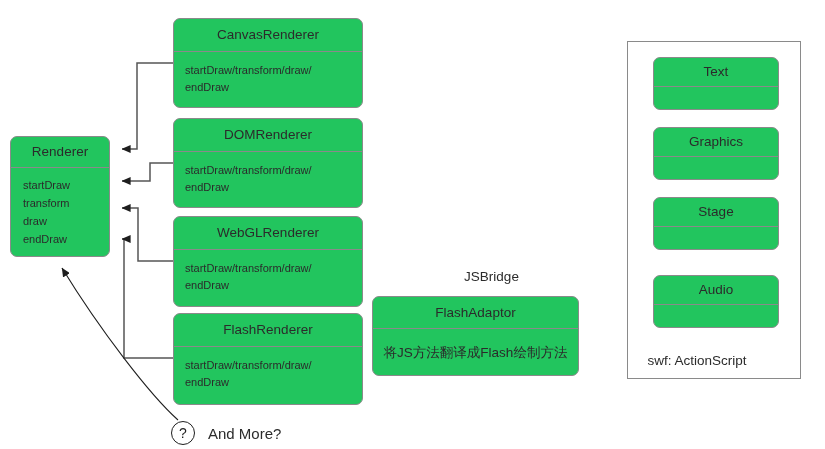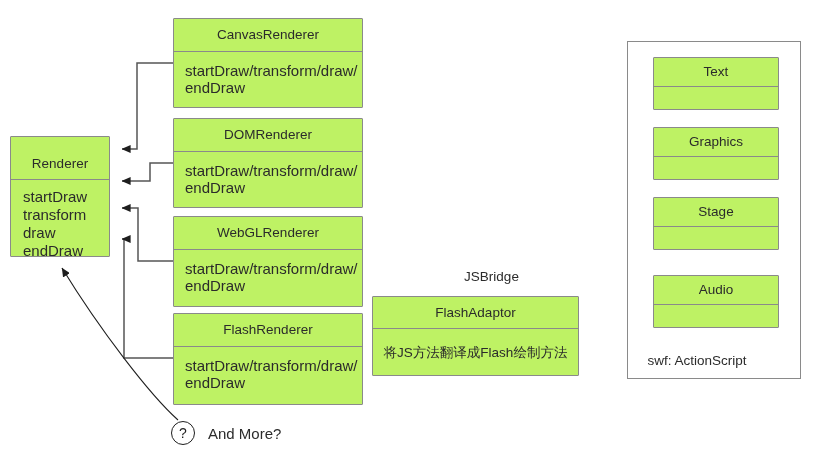--- a/index.html
+++ b/index.html
@@ -21,56 +21,56 @@
     top: 0;
     width: 825px;
     height: 449px;
     pointer-events: none;
   }
   
   .box {
     position: absolute;
     box-sizing: border-box;
     border: 1.4px solid #8a8a8a;
-    border-radius: 1px;
-    background: #bef264;
+    border-radius: 7px;
+    background: #22c55e;
     overflow: hidden;
   }
   .box .title {
     box-sizing: border-box;
     width: 100%;
     text-align: center;
     color: #2b2b2b;
     font-size: 13.5px;
     line-height: 1;
     display: flex;
     align-items: center;
     justify-content: center;
     border-bottom: 1.4px solid #8a8a8a;
   }
   .box .body {
     box-sizing: border-box;
     color: #2b2b2b;
-    font-size: 15px;
+    font-size: 11px;
     line-height: 17px;
     padding: 9px 10px 0 10px;
     white-space: pre-line;
   }
   .box .body.center {
     text-align: center;
     padding: 0;
     display: flex;
     align-items: center;
     justify-content: center;
   }
   .box .body.empty { padding: 0; }
 
   
   #renderer-box { left: 10px; top: 136px; width: 100px; height: 121px; }
-  #renderer-box .title { height: 31px; margin-top: 12px; }
+  #renderer-box .title { height: 31px; }
   #renderer-box .body { padding: 8px 10px 0 12px; line-height: 18px; }
 
   
   .renderer-impl { left: 173px; width: 190px; }
   .renderer-impl .title { height: 33px; }
   .renderer-impl .body { padding: 10px 11px 0 11px; }
   #canvas-renderer-box  { top: 18px;  height: 90px; }
   #dom-renderer-box     { top: 118px; height: 90px; }
   #webgl-renderer-box   { top: 216px; height: 91px; }
   #flash-renderer-box   { top: 313px; height: 92px; }

